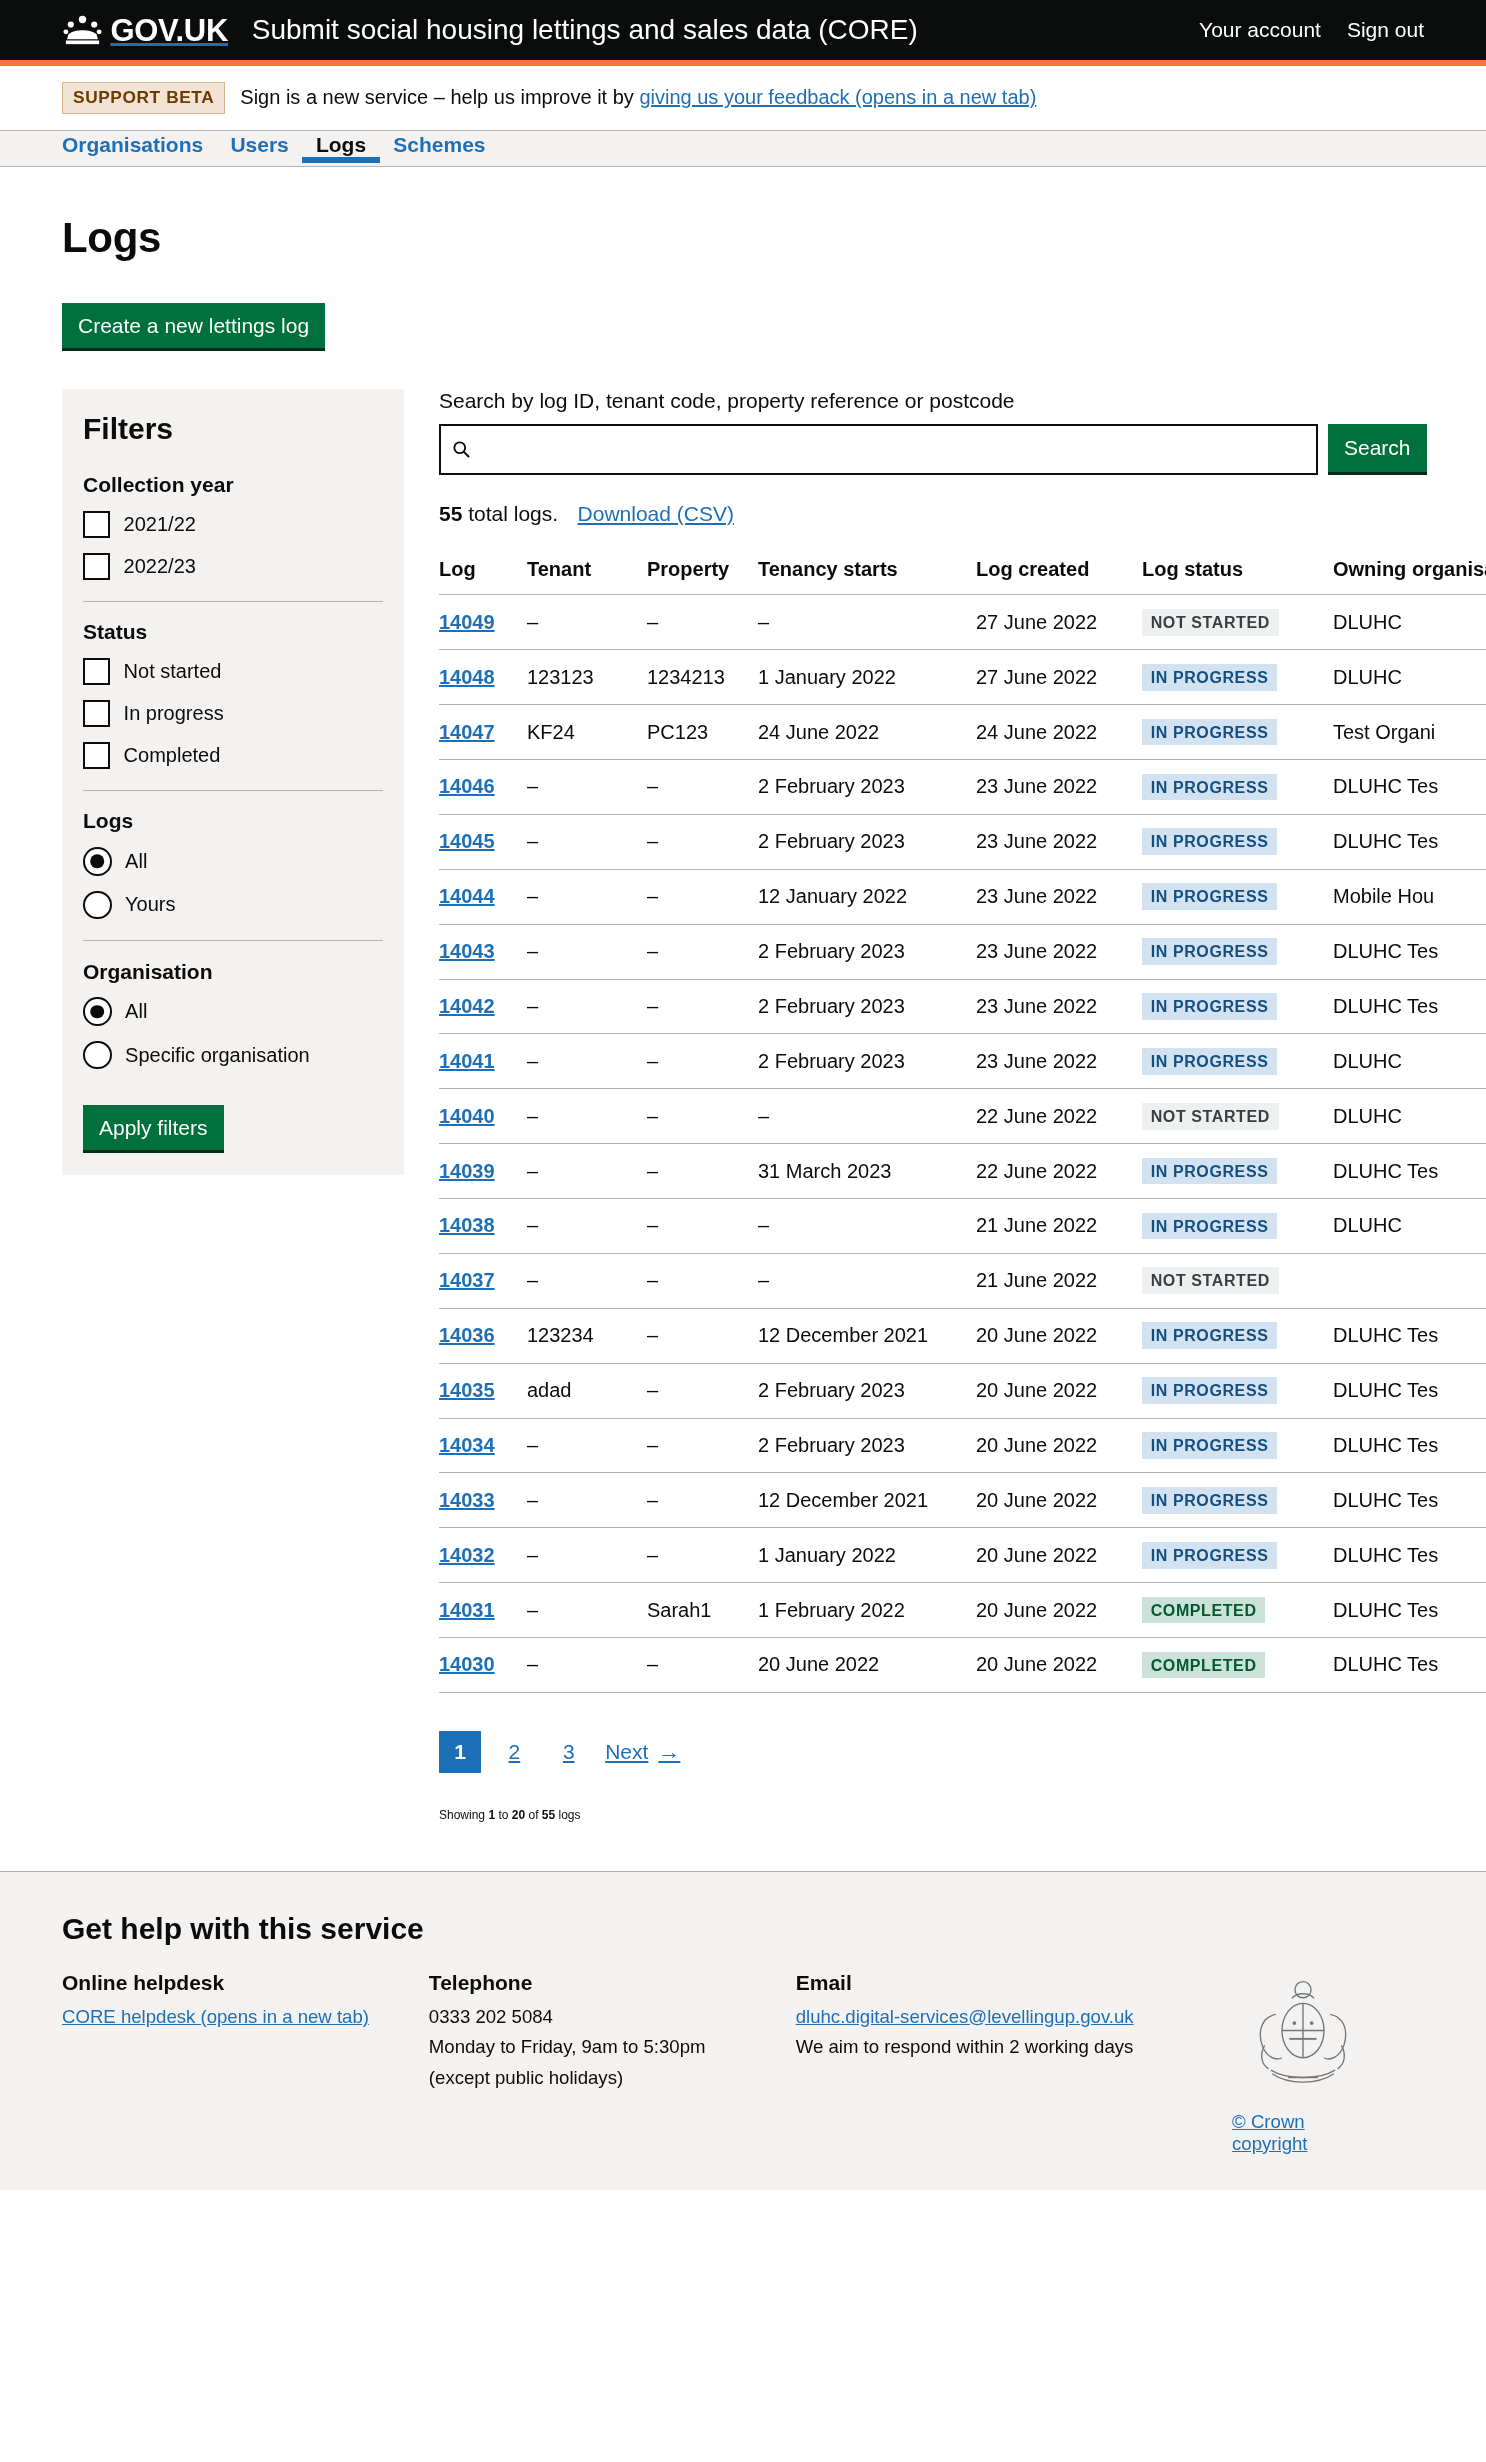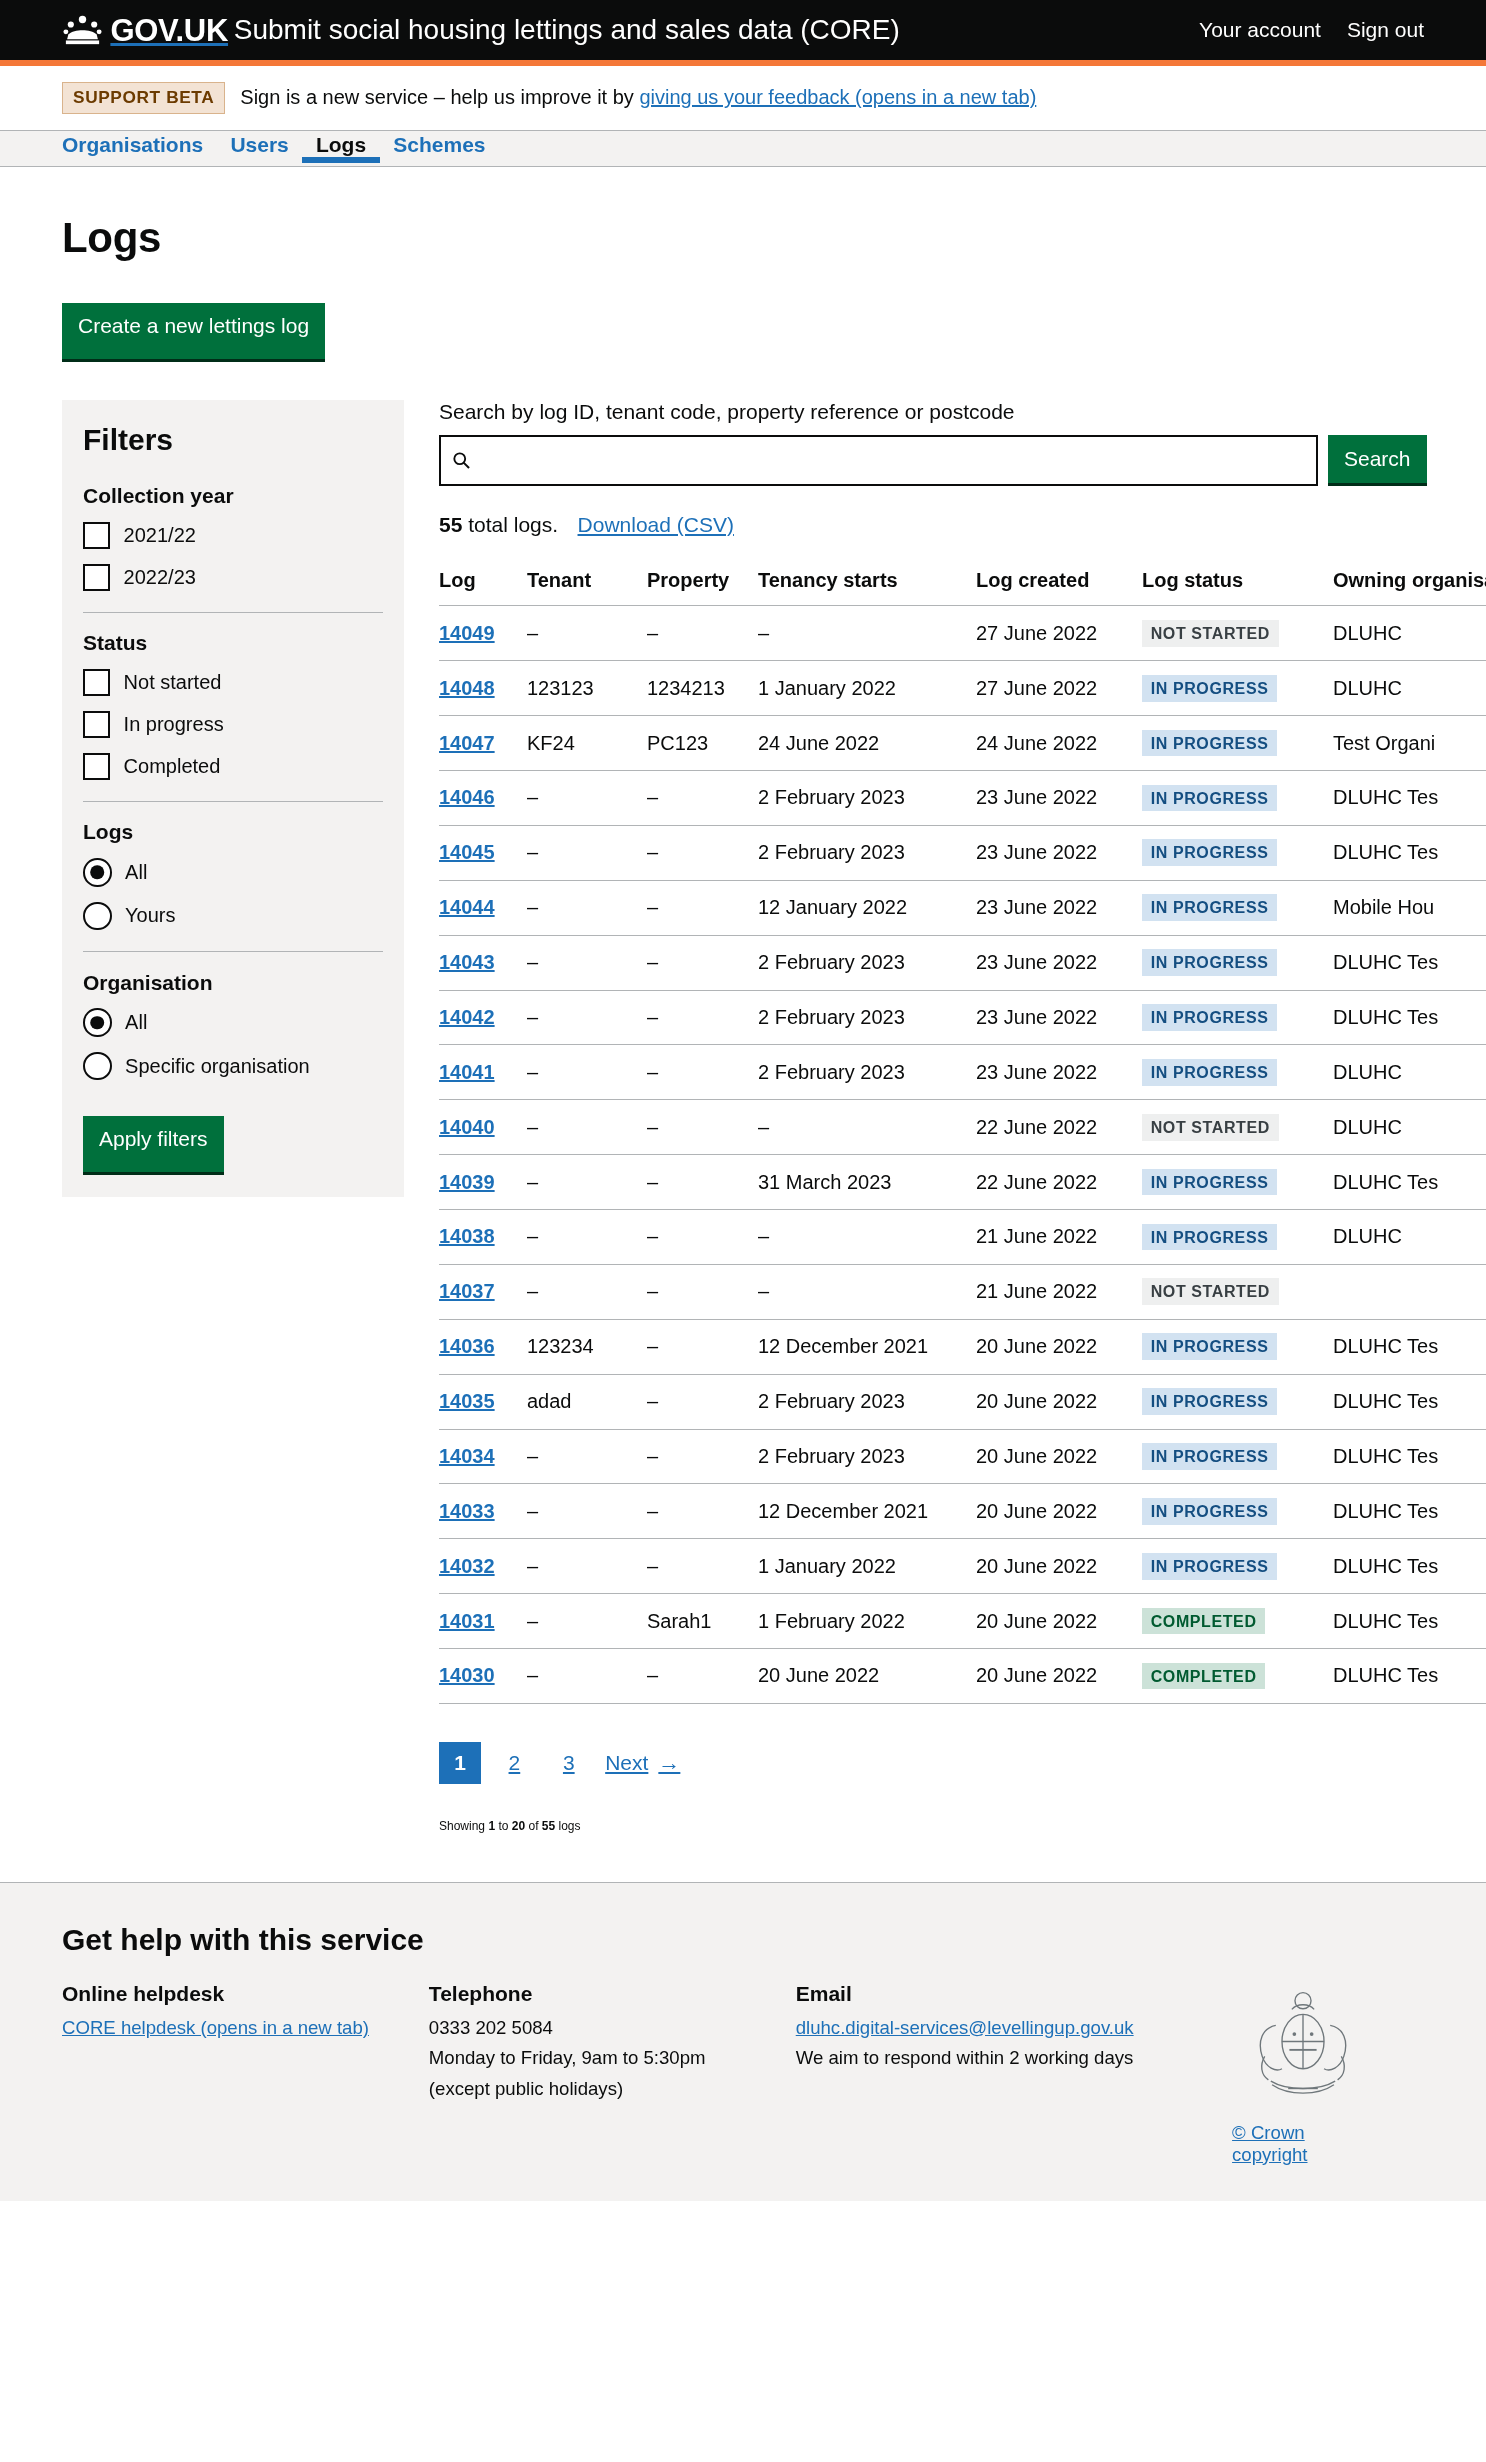--- a/index.html
+++ b/index.html
@@ -21,21 +21,21 @@
     color: #ffffff;
     height: 66px;
     display: flex;
     align-items: center;
     padding: 0 62px;
     border-bottom: 6.2px solid #f47738;
   }
   .header-left {
     display: flex;
     align-items: center;
-    gap: 2px;
+    gap: 20px;
   }
   .crown-logo {
     display: flex;
     align-items: center;
     gap: 7.4px;
   }
   .crown-glyph {
     width: 41px; height: 32px;
     display: block;
   }
@@ -133,21 +133,21 @@
     margin: 0 0 41px 0;
     letter-spacing: -0.3px;
   }
   .btn-green {
     display: inline-block;
     background: #00703c;
     color: #ffffff;
     font-size: 21px;
     border: 0;
     border-bottom: 3.7px solid #002d18;
-    padding: 11px 16px 21px 16px;
+    padding: 11px 16px 10px 16px;
     text-decoration: none;
     cursor: pointer;
     font-family: inherit;
   }
   .content-row {
     display: flex;
     gap: 35px;
     margin-top: 38px;
     align-items: flex-start;
   }

